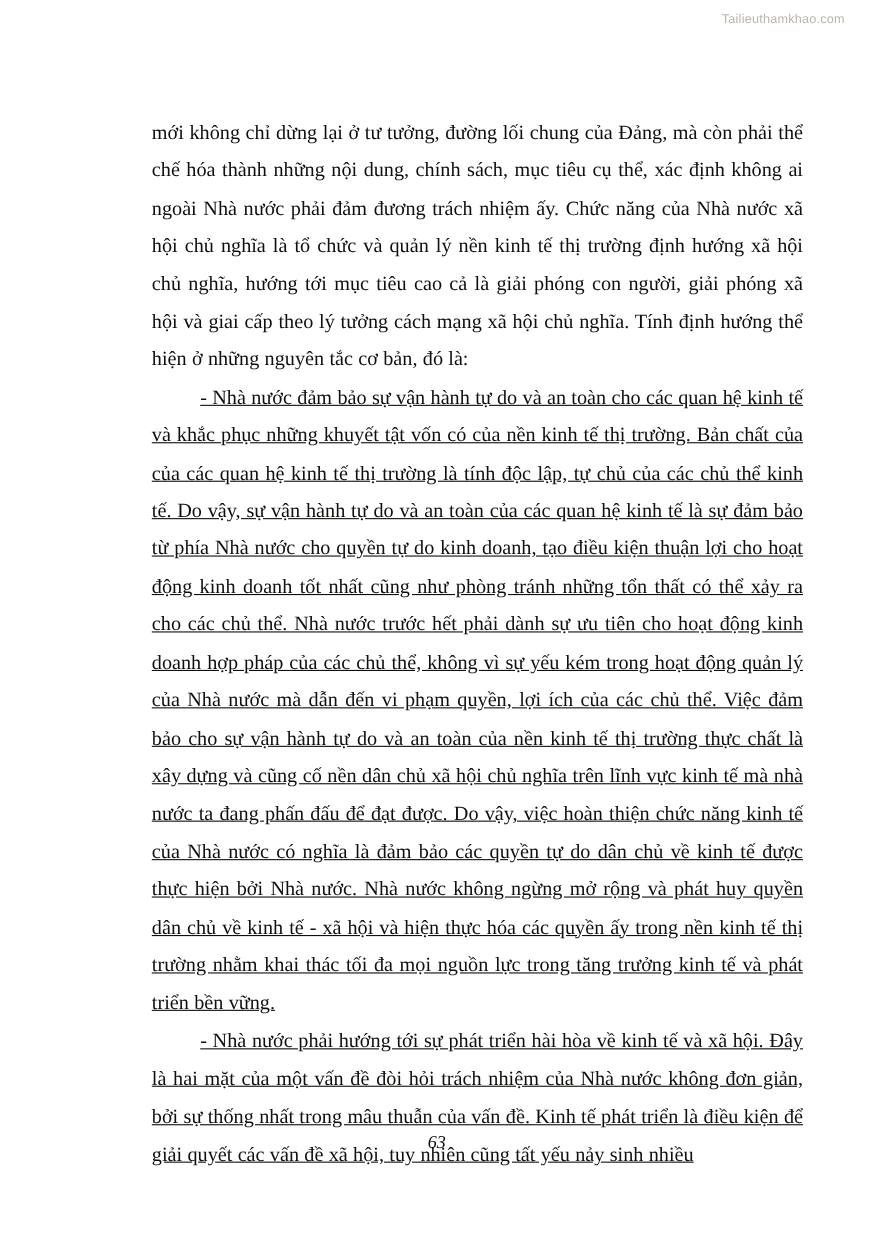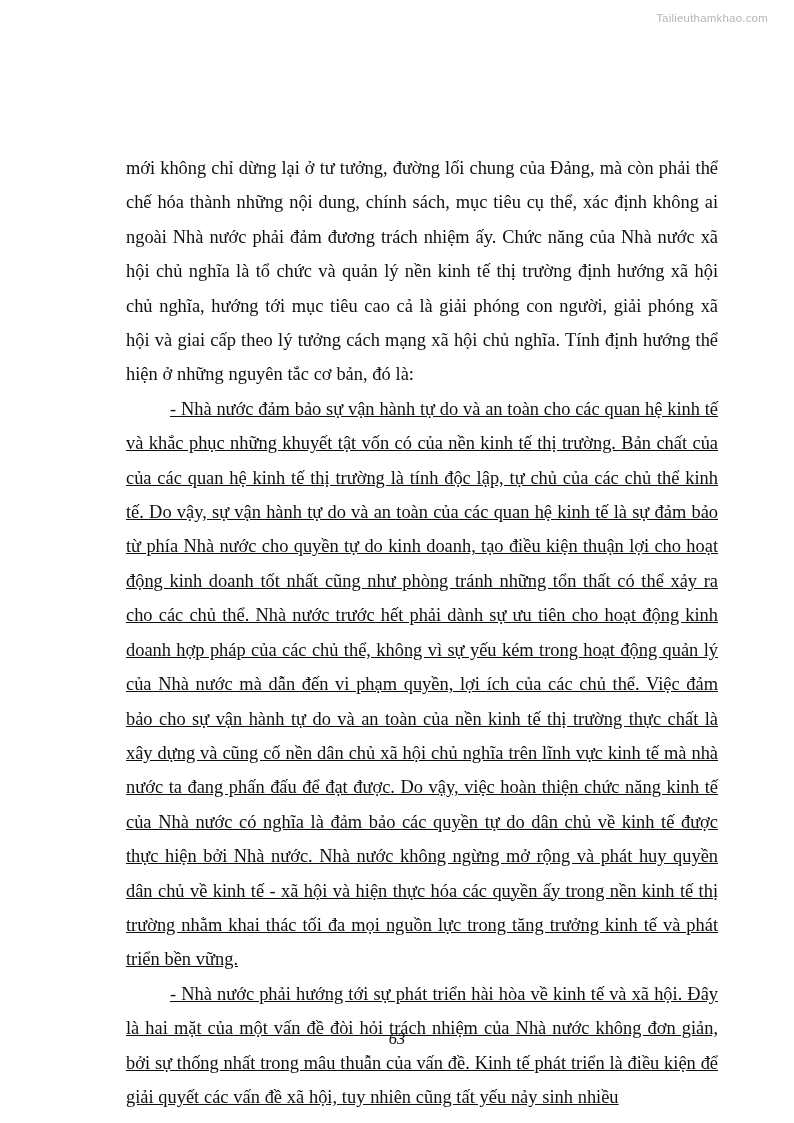--- a/index.html
+++ b/index.html
@@ -22,24 +22,23 @@
     top: 12px;
     right: 26px;
     font-family: "Liberation Sans", sans-serif;
     font-size: 11.5px;
     color: #b9b6b1;
     letter-spacing: 0.2px;
     user-select: none;
   }
   .content {
     position: absolute;
-    left: 126px;
+    left: 138px;
     top: 103px;
     width: 592px;
-    margin-top: 48px;
   }
   .para {
     margin: 0;
     font-size: 18.4px;
     line-height: 34.4px;
     text-align: justify;
     text-justify: inter-word;
     hyphens: none;
     word-spacing: 0.2px;
   }

